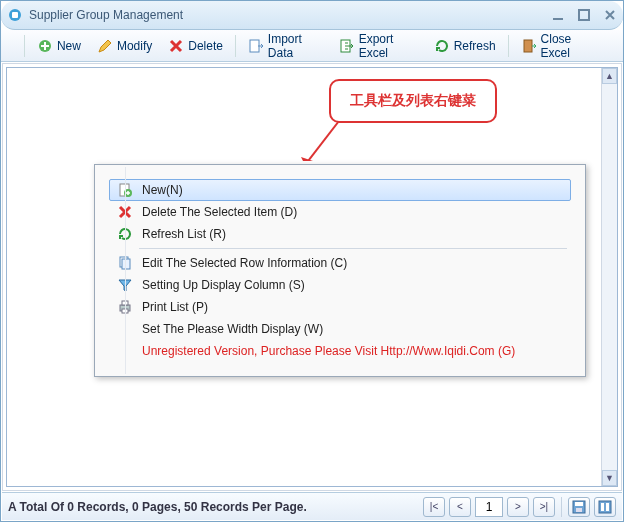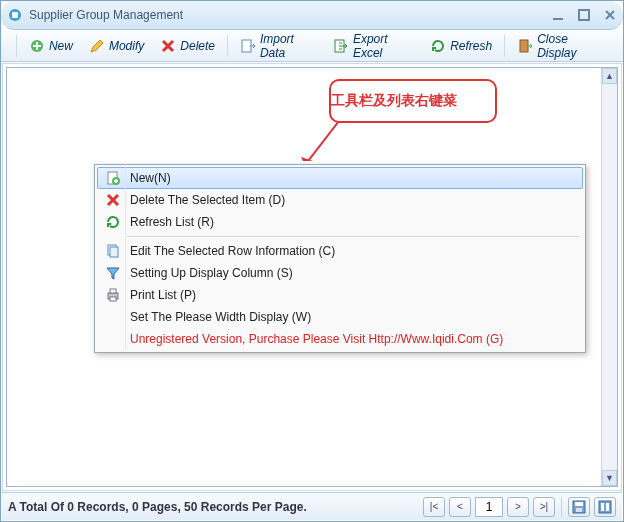--- a/index.html
+++ b/index.html
@@ -16,21 +16,21 @@
     padding: 0 6px; color: #3b5876; border-radius: 14px;
   }
   .titlebar .app-icon { width: 16px; height: 16px; margin-right: 6px; }
   .titlebar .title { flex: 1; font-size: 12px; }
   .titlebar .win-controls { display: flex; gap: 12px; color: #6b87a0; }
   .win-btn { cursor: pointer; font-size: 13px; }
   
   .toolbar {
     height: 32px; background: linear-gradient(#fcfdff, #e7eff8);
     border-bottom: 1px solid #b5cde0; display: flex; align-items: center;
-    padding: 0 12px; gap: 2px; font-style: italic;
+    padding: 0 20px; gap: 2px;
   }
   .toolbar-sep { width:1px; height:22px; background:#cdd; margin:0 3px;}
   .tbtn {
     display: flex; align-items: center; gap: 4px; padding: 3px 6px;
     cursor: pointer; border: 1px solid transparent; border-radius: 3px;
     color: #003366;
   }
   .tbtn .ico { width: 16px; height: 16px; display: inline-flex; align-items:center; justify-content:center; }
   
   .content {
@@ -41,32 +41,32 @@
   
   
   .vscroll { position:absolute; right:0; top:0; bottom:0; width:16px; background:#eef3f9; border-left:1px solid #cfd8e4;}
   .vscroll .up, .vscroll .down { height:16px; background:#dde8f5; border:1px solid #b8cbe0; display:flex; align-items:center; justify-content:center; font-size:9px; color:#557;}
   .vscroll .down { position:absolute; bottom:0; left:0; right:0; }
   
   
   .callout {
     position: absolute; top: 78px; left: 328px; width: 168px; height: 44px;
     border: 2px solid #d33; border-radius: 10px; background: #fff;
-    display: flex; align-items: center; justify-content: flex-start;
+    display: flex; align-items: center; justify-content: center;
     color: #d33; font-weight: bold; font-size: 14px; font-family: "Microsoft YaHei", SimSun, sans-serif;
   }
   .callout-line {
     position: absolute; top: 120px; left: 300px; width: 40px; height: 40px;
   }
   
   
   .ctxmenu {
     position: absolute; top: 163px; left: 93px; width: 492px;
     background: #f9f9f9; border: 1px solid #9aa8b8; box-shadow: 2px 2px 6px rgba(0,0,0,.25);
-    padding: 2px;
+    padding: 14px;
   }
   .ctx-item {
     display: flex; align-items: center; height: 22px; padding: 0 6px 0 2px;
     cursor: pointer; border: 1px solid transparent;
   }
   .ctx-item.sel {
     background: linear-gradient(#e8f2ff, #cfe4ff);
     border: 1px solid #7daee6; border-radius: 2px;
   }
   .ctx-item .ico-col { width: 26px; display:flex; align-items:center; justify-content:center; }
@@ -181,21 +181,21 @@
       <span>Refresh</span>
     </div>
     <div class="toolbar-sep"></div>
     <div class="tbtn">
       <span class="ico">
         <svg width="16" height="16" viewBox="0 0 16 16">
             <rect x="3" y="2" width="8" height="12" fill="#d09050" stroke="#8a5a20"></rect>
             <path d="M11 8h4M13 6l2 2-2 2" stroke="#3a6" fill="none"></path>
           </svg>
       </span>
-      <span>Close Display</span>
+      <span>Close Excel</span>
     </div>
   </div>
 
   <div class="content">
     <div class="content-inner">
       <div class="vscroll">
         <div class="up">▲</div>
         <div class="down">▼</div>
       </div>
     </div>

